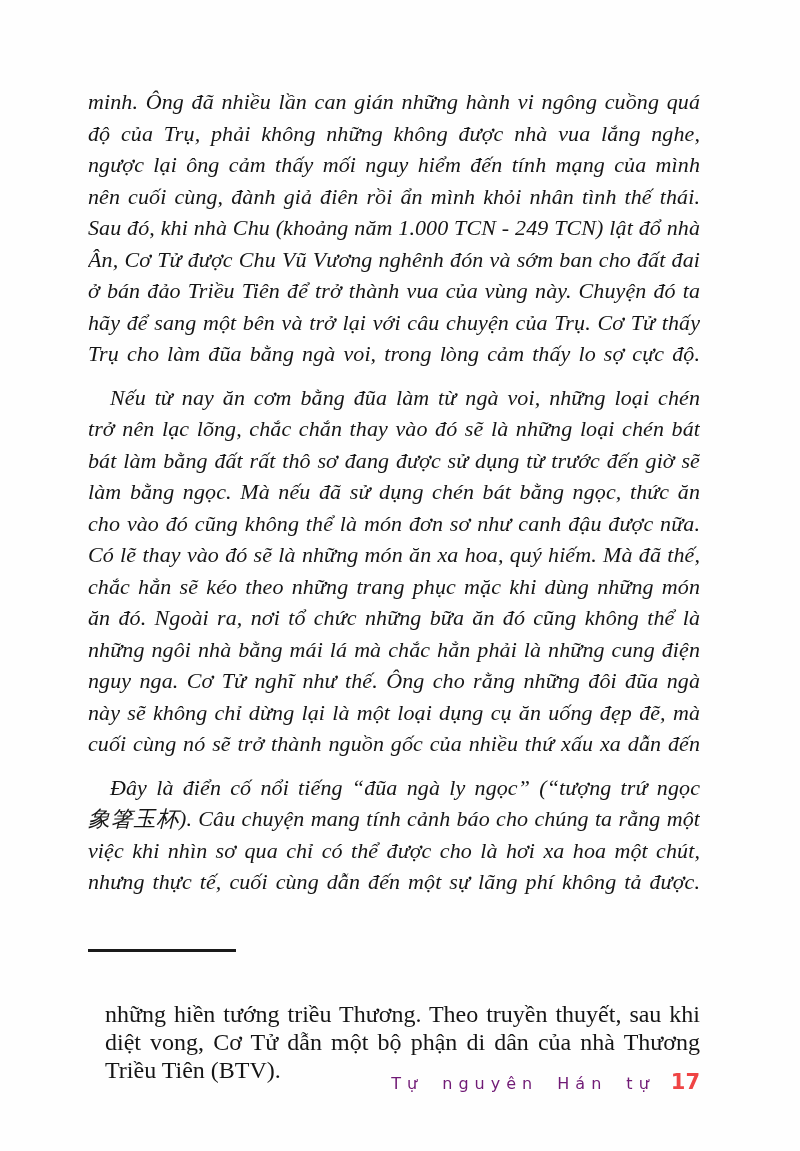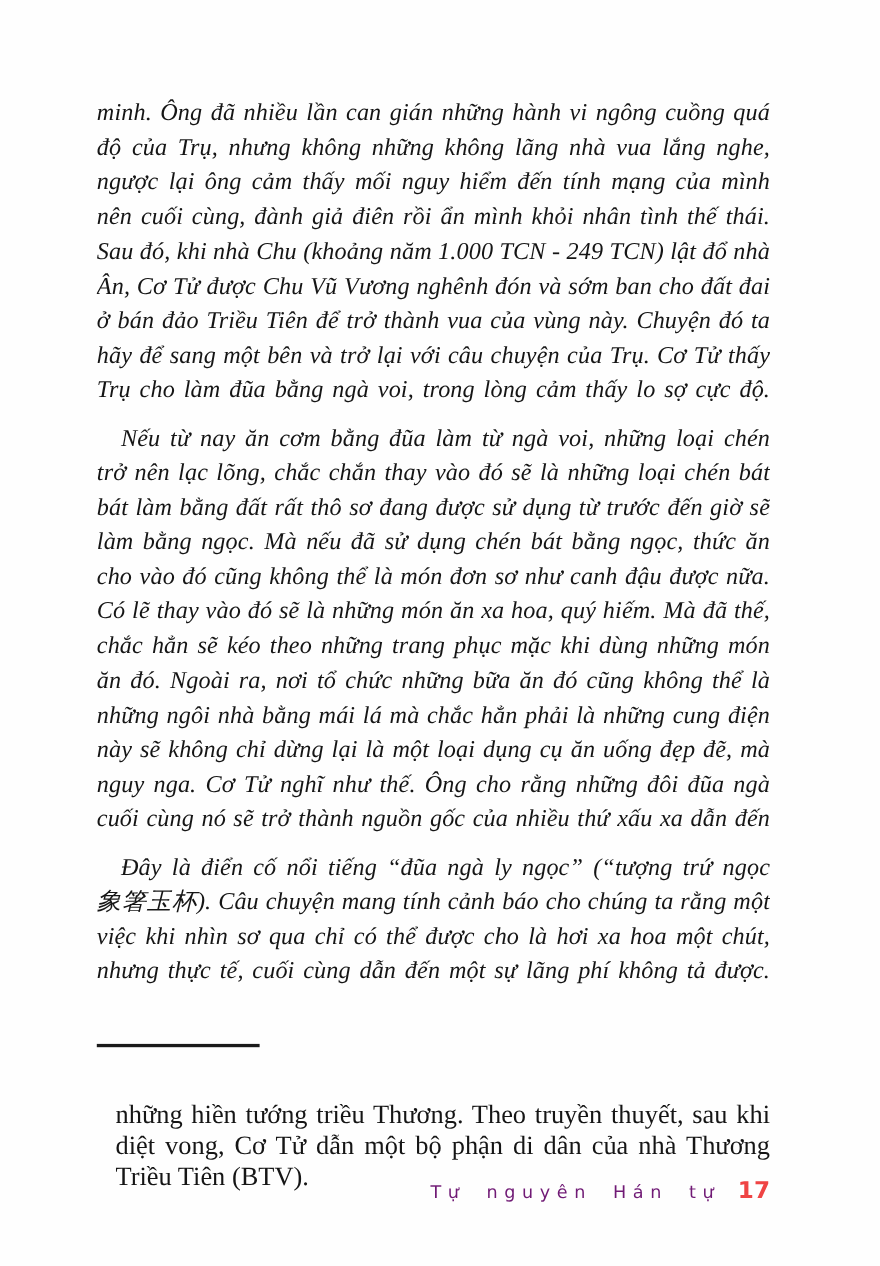--- a/index.html
+++ b/index.html
@@ -80,41 +80,41 @@
   }
 </style>
 </head>
 <body>
 
 <div class="page">
 
   <div class="body-text">
     <div class="para fullwidth-last">
         <div class="line">minh. Ông đã nhiều lần can gián những hành vi ngông cuồng quá</div>
-        <div class="line">độ của Trụ, nhưng không những không lãng nhà vua lắng nghe,</div>
+        <div class="line">độ của Trụ, phải không những không được nhà vua lắng nghe,</div>
         <div class="line">ngược lại ông cảm thấy mối nguy hiểm đến tính mạng của mình</div>
         <div class="line">nên cuối cùng, đành giả điên rồi ẩn mình khỏi nhân tình thế thái.</div>
         <div class="line">Sau đó, khi nhà Chu (khoảng năm 1.000 TCN - 249 TCN) lật đổ nhà</div>
         <div class="line">Ân, Cơ Tử được Chu Vũ Vương nghênh đón và sớm ban cho đất đai</div>
         <div class="line">ở bán đảo Triều Tiên để trở thành vua của vùng này. Chuyện đó ta</div>
         <div class="line">hãy để sang một bên và trở lại với câu chuyện của Trụ. Cơ Tử thấy</div>
         <div class="line last">Trụ cho làm đũa bằng ngà voi, trong lòng cảm thấy lo sợ cực độ.</div>
       </div>
     <div class="para indent-first">
         <div class="line">Nếu từ nay ăn cơm bằng đũa làm từ ngà voi, những loại chén</div>
         <div class="line">trở nên lạc lõng, chắc chắn thay vào đó sẽ là những loại chén bát</div>
         <div class="line">bát làm bằng đất rất thô sơ đang được sử dụng từ trước đến giờ sẽ</div>
         <div class="line">làm bằng ngọc. Mà nếu đã sử dụng chén bát bằng ngọc, thức ăn</div>
         <div class="line">cho vào đó cũng không thể là món đơn sơ như canh đậu được nữa.</div>
         <div class="line">Có lẽ thay vào đó sẽ là những món ăn xa hoa, quý hiếm. Mà đã thế,</div>
         <div class="line">chắc hẳn sẽ kéo theo những trang phục mặc khi dùng những món</div>
         <div class="line">ăn đó. Ngoài ra, nơi tổ chức những bữa ăn đó cũng không thể là</div>
         <div class="line">những ngôi nhà bằng mái lá mà chắc hẳn phải là những cung điện</div>
+        <div class="line">nguy nga. Cơ Tử nghĩ như thế. Ông cho rằng những đôi đũa ngà</div>
         <div class="line">này sẽ không chỉ dừng lại là một loại dụng cụ ăn uống đẹp đẽ, mà</div>
-        <div class="line">nguy nga. Cơ Tử nghĩ như thế. Ông cho rằng những đôi đũa ngà</div>
         <div class="line">cuối cùng nó sẽ trở thành nguồn gốc của nhiều thứ xấu xa dẫn đến</div>
       </div>
     <div class="para indent-first fullwidth-last">
         <div class="line">Đây là điển cố nổi tiếng “đũa ngà ly ngọc” (“tượng trứ ngọc bôi”</div>
         <div class="line">象箸玉杯). Câu chuyện mang tính cảnh báo cho chúng ta rằng một</div>
         <div class="line">việc khi nhìn sơ qua chỉ có thể được cho là hơi xa hoa một chút,</div>
         <div class="line last">nhưng thực tế, cuối cùng dẫn đến một sự lãng phí không tả được.</div>
       </div>
   </div>
 

